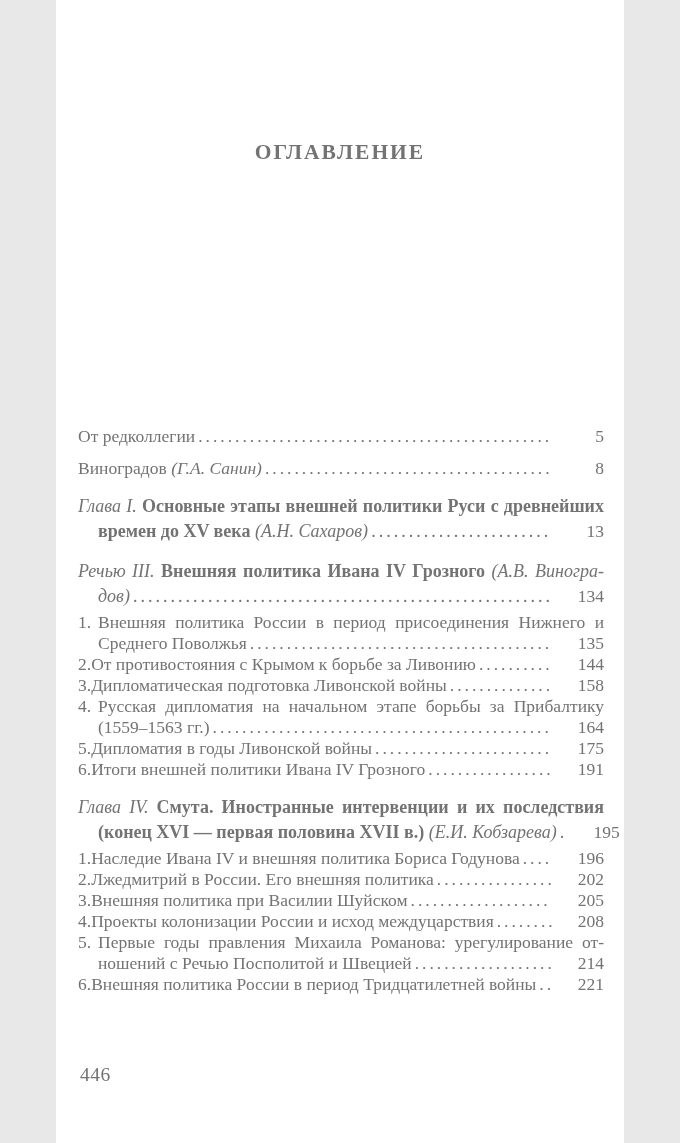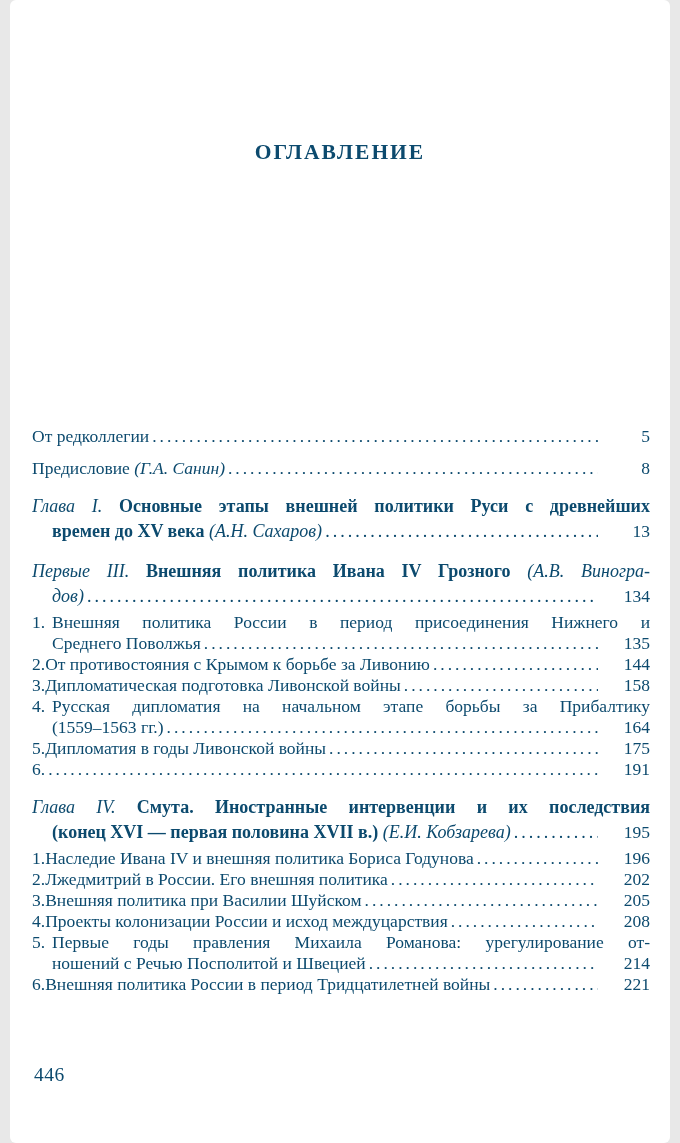--- a/index.html
+++ b/index.html
@@ -1,27 +1,26 @@
 <!DOCTYPE html>
 <html lang="ru"><head>
 <meta charset="utf-8">
 <title>Оглавление</title>
 <style>
   html, body { margin: 0; padding: 0; background: #e8e8e8; }
   .page {
     position: relative;
-    width: 660px;
+    width: 568px;
     height: 1143px;
     margin: 0 auto;
     background: #ffffff;
     font-family: "Liberation Serif", "DejaVu Serif", serif;
-    color: #0c4a6e;
+    color: #737373;
     font-size: 17.5px;
     overflow: hidden;
-    border-radius: 6px;
   }
   .title {
     position: absolute;
     top: 140px;
     left: 0;
     right: 0;
     text-align: center;
     font-weight: bold;
     font-size: 21.5px;
     letter-spacing: 2px;
@@ -102,35 +101,35 @@
   <div class="toc-list">
       <div class="entry front">
         <div class="line first flexline">
           <span class="text"><span class="s-n">От редколлегии </span></span>
           <span class="leader"></span>
           <span class="pg">5</span>
         </div>
       </div>
       <div class="entry front">
         <div class="line first flexline">
-          <span class="text"><span class="s-n">Предисловие </span><span class="s-i">(Г.А. Санин)</span></span>
+          <span class="text"><span class="s-n">Виноградов </span><span class="s-i">(Г.А. Санин)</span></span>
           <span class="leader"></span>
           <span class="pg">8</span>
         </div>
       </div>
       <div class="entry chapter">
         <div class="line first fill"><span class="text"><span class="s-i">Глава I. </span><span class="s-b">Основные этапы внешней политики Руси с древнейших</span></span></div>
         <div class="line flexline">
           <span class="text"><span class="s-b">времен до XV века </span><span class="s-i">(А.Н. Сахаров)</span></span>
           <span class="leader"></span>
           <span class="pg">13</span>
         </div>
       </div>
       <div class="entry chapter">
-        <div class="line first fill"><span class="text"><span class="s-i">Первые III. </span><span class="s-b">Внешняя политика Ивана IV Грозного </span><span class="s-i">(А.В. Виногра-</span></span></div>
+        <div class="line first fill"><span class="text"><span class="s-i">Речью III. </span><span class="s-b">Внешняя политика Ивана IV Грозного </span><span class="s-i">(А.В. Виногра-</span></span></div>
         <div class="line flexline">
           <span class="text"><span class="s-i">дов)</span></span>
           <span class="leader"></span>
           <span class="pg">134</span>
         </div>
       </div>
       <div class="entry item">
         <div class="line first fill"><span class="num">1.</span><span class="text"><span class="s-n">Внешняя политика России в период присоединения Нижнего и</span></span></div>
         <div class="line flexline">
           <span class="text"><span class="s-n">Среднего Поволжья </span></span>
@@ -166,20 +165,21 @@
         <div class="line first flexline">
           <span class="num">5.</span>
           <span class="text"><span class="s-n">Дипломатия в годы Ливонской войны </span></span>
           <span class="leader"></span>
           <span class="pg">175</span>
         </div>
       </div>
       <div class="entry item">
         <div class="line first flexline">
           <span class="num">6.</span>
+          <span class="text"><span class="s-n">Итоги внешней политики Ивана IV Грозного </span></span>
           <span class="leader"></span>
           <span class="pg">191</span>
         </div>
       </div>
       <div class="entry chapter">
         <div class="line first fill"><span class="text"><span class="s-i">Глава IV. </span><span class="s-b">Смута. Иностранные интервенции и их последствия</span></span></div>
         <div class="line flexline">
           <span class="text"><span class="s-b">(конец XVI — первая половина XVII в.) </span><span class="s-i">(Е.И. Кобзарева)</span></span>
           <span class="leader"></span>
           <span class="pg">195</span>

